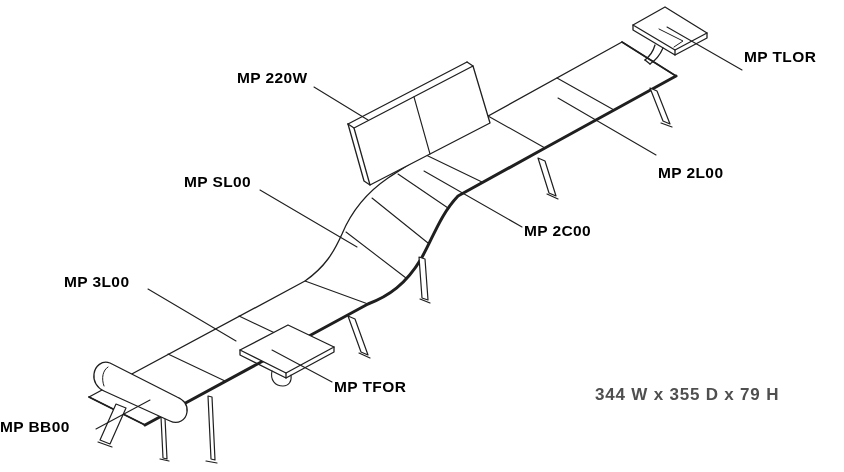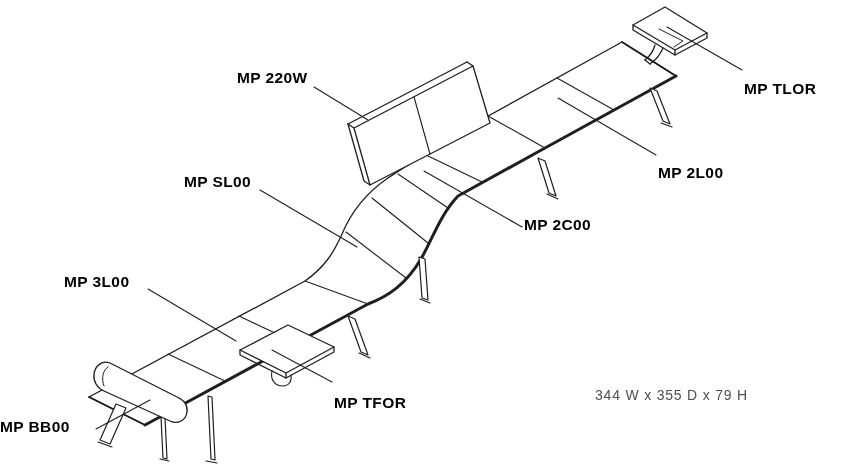--- a/index.html
+++ b/index.html
@@ -6,21 +6,21 @@
   #stage{
     position:relative;width:844px;height:472px;background:#ffffff;
     font-family:"Liberation Sans", sans-serif;overflow:hidden;
   }
   #drawing{position:absolute;left:0;top:0;}
   .part-label{
     position:absolute;font-size:15.5px;font-weight:bold;color:#000;
     letter-spacing:0.4px;white-space:nowrap;line-height:18px;
   }
   .dims-label{
-    position:absolute;font-size:14px;font-weight:400;color:#4f4f4f;
+    position:absolute;font-size:17px;font-weight:700;color:#4f4f4f;
     letter-spacing:0.8px;white-space:nowrap;line-height:20px;
   }
 </style>
 </head>
 <body>
 
 <div id="stage">
 
   <svg id="drawing" width="844" height="472" viewBox="0 0 844 472" fill="none" stroke="#1f1f1f" stroke-linecap="round" stroke-linejoin="round">
 
@@ -111,22 +111,22 @@
       <path d="M 656,155 L 558,98"></path>
       <path d="M 522,227 L 424,171"></path>
       <path d="M 260,190 L 357,247"></path>
       <path d="M 148,289 L 236,341"></path>
       <path d="M 332,382 L 272,350"></path>
       <path d="M 96,429 L 150,400"></path>
     </g>
   </svg>
 
   <div class="part-label" style="left:237px;top:69px">MP 220W</div>
-  <div class="part-label" style="left:744px;top:80px">MP TLOR</div>
+  <div class="part-label" style="left:744px;top:48px">MP TLOR</div>
   <div class="part-label" style="left:658px;top:164px">MP 2L00</div>
-  <div class="part-label" style="left:524px;top:216px">MP 2C00</div>
+  <div class="part-label" style="left:524px;top:222px">MP 2C00</div>
   <div class="part-label" style="left:184px;top:173px">MP SL00</div>
   <div class="part-label" style="left:64px;top:273px">MP 3L00</div>
-  <div class="part-label" style="left:334px;top:394px">MP TFOR</div>
+  <div class="part-label" style="left:334px;top:378px">MP TFOR</div>
   <div class="part-label" style="left:0;top:418px">MP BB00</div>
 
   <div class="dims-label" style="left:595px;top:385px">344 W x 355 D x 79 H</div>
 </div>
 
 </body></html>

